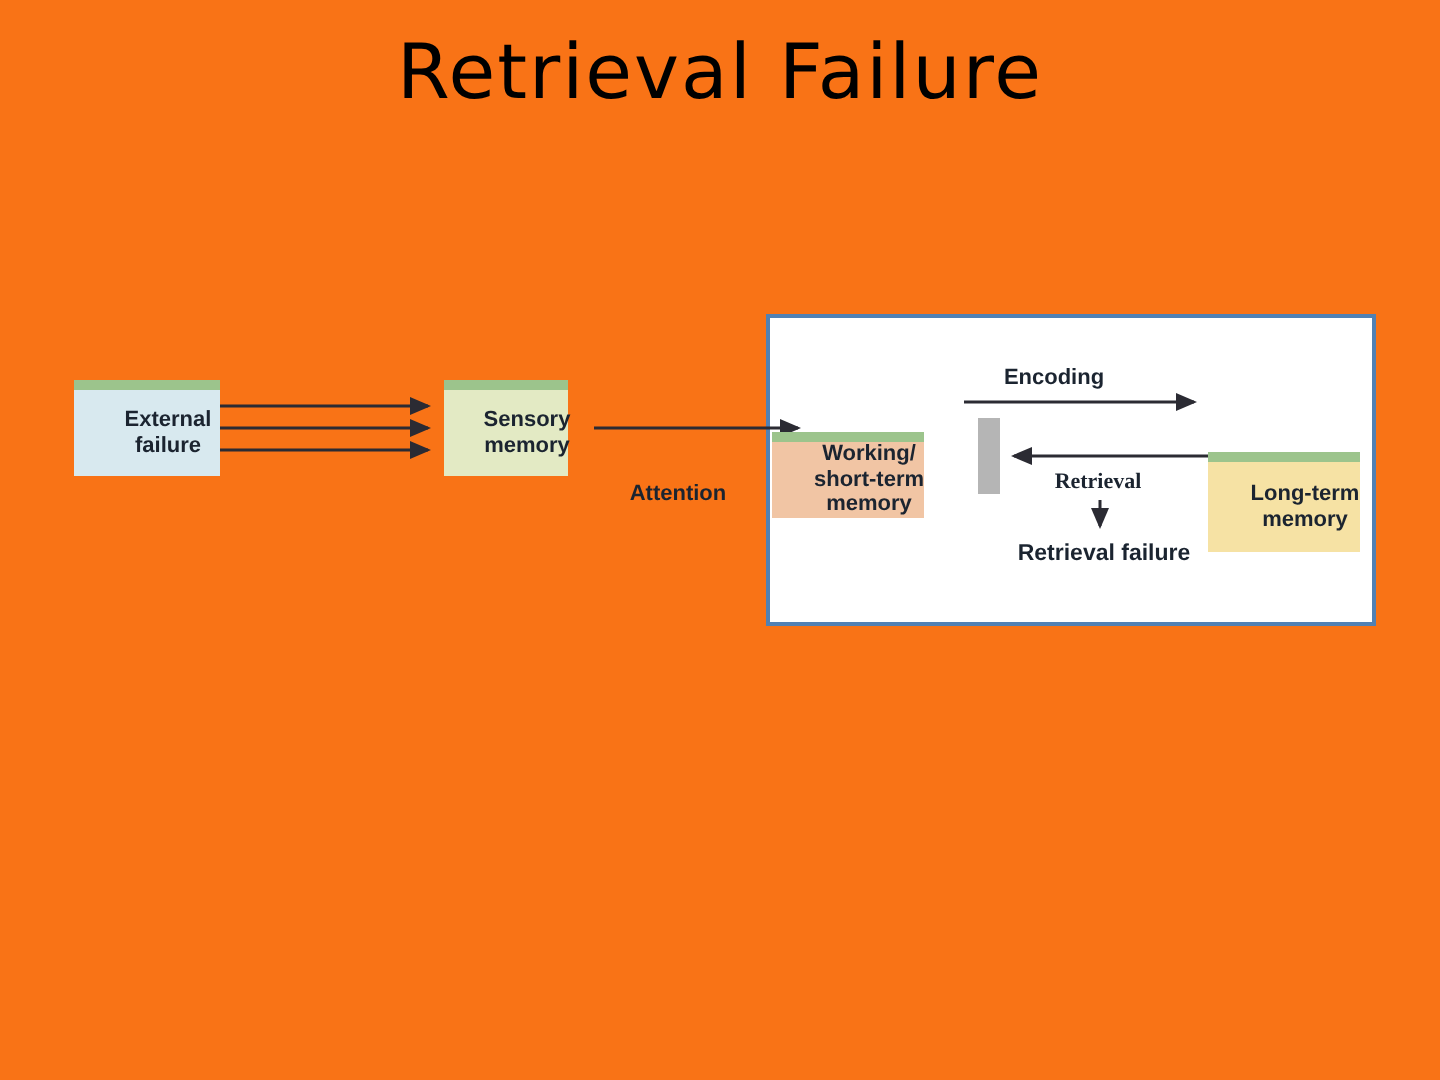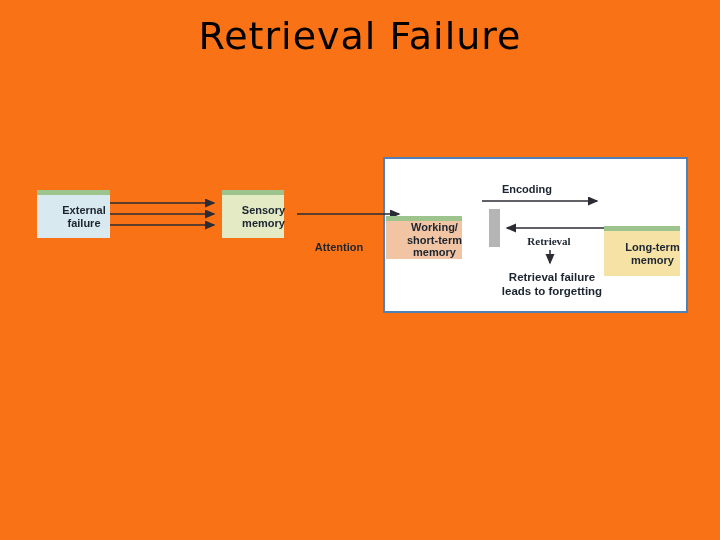--- a/index.html
+++ b/index.html
@@ -141,16 +141,15 @@
   </div>
 
   <div class="blocker"></div>
 
   <div class="arrow-label label-attention">Attention</div>
   <div class="arrow-label label-encoding">Encoding</div>
   <div class="arrow-label label-retrieval">Retrieval</div>
 
   <div class="failure-note">
     <div>Retrieval failure</div>
-    <div>leads to forgetting</div>
   </div>
 
 </div>
 
 </body></html>

